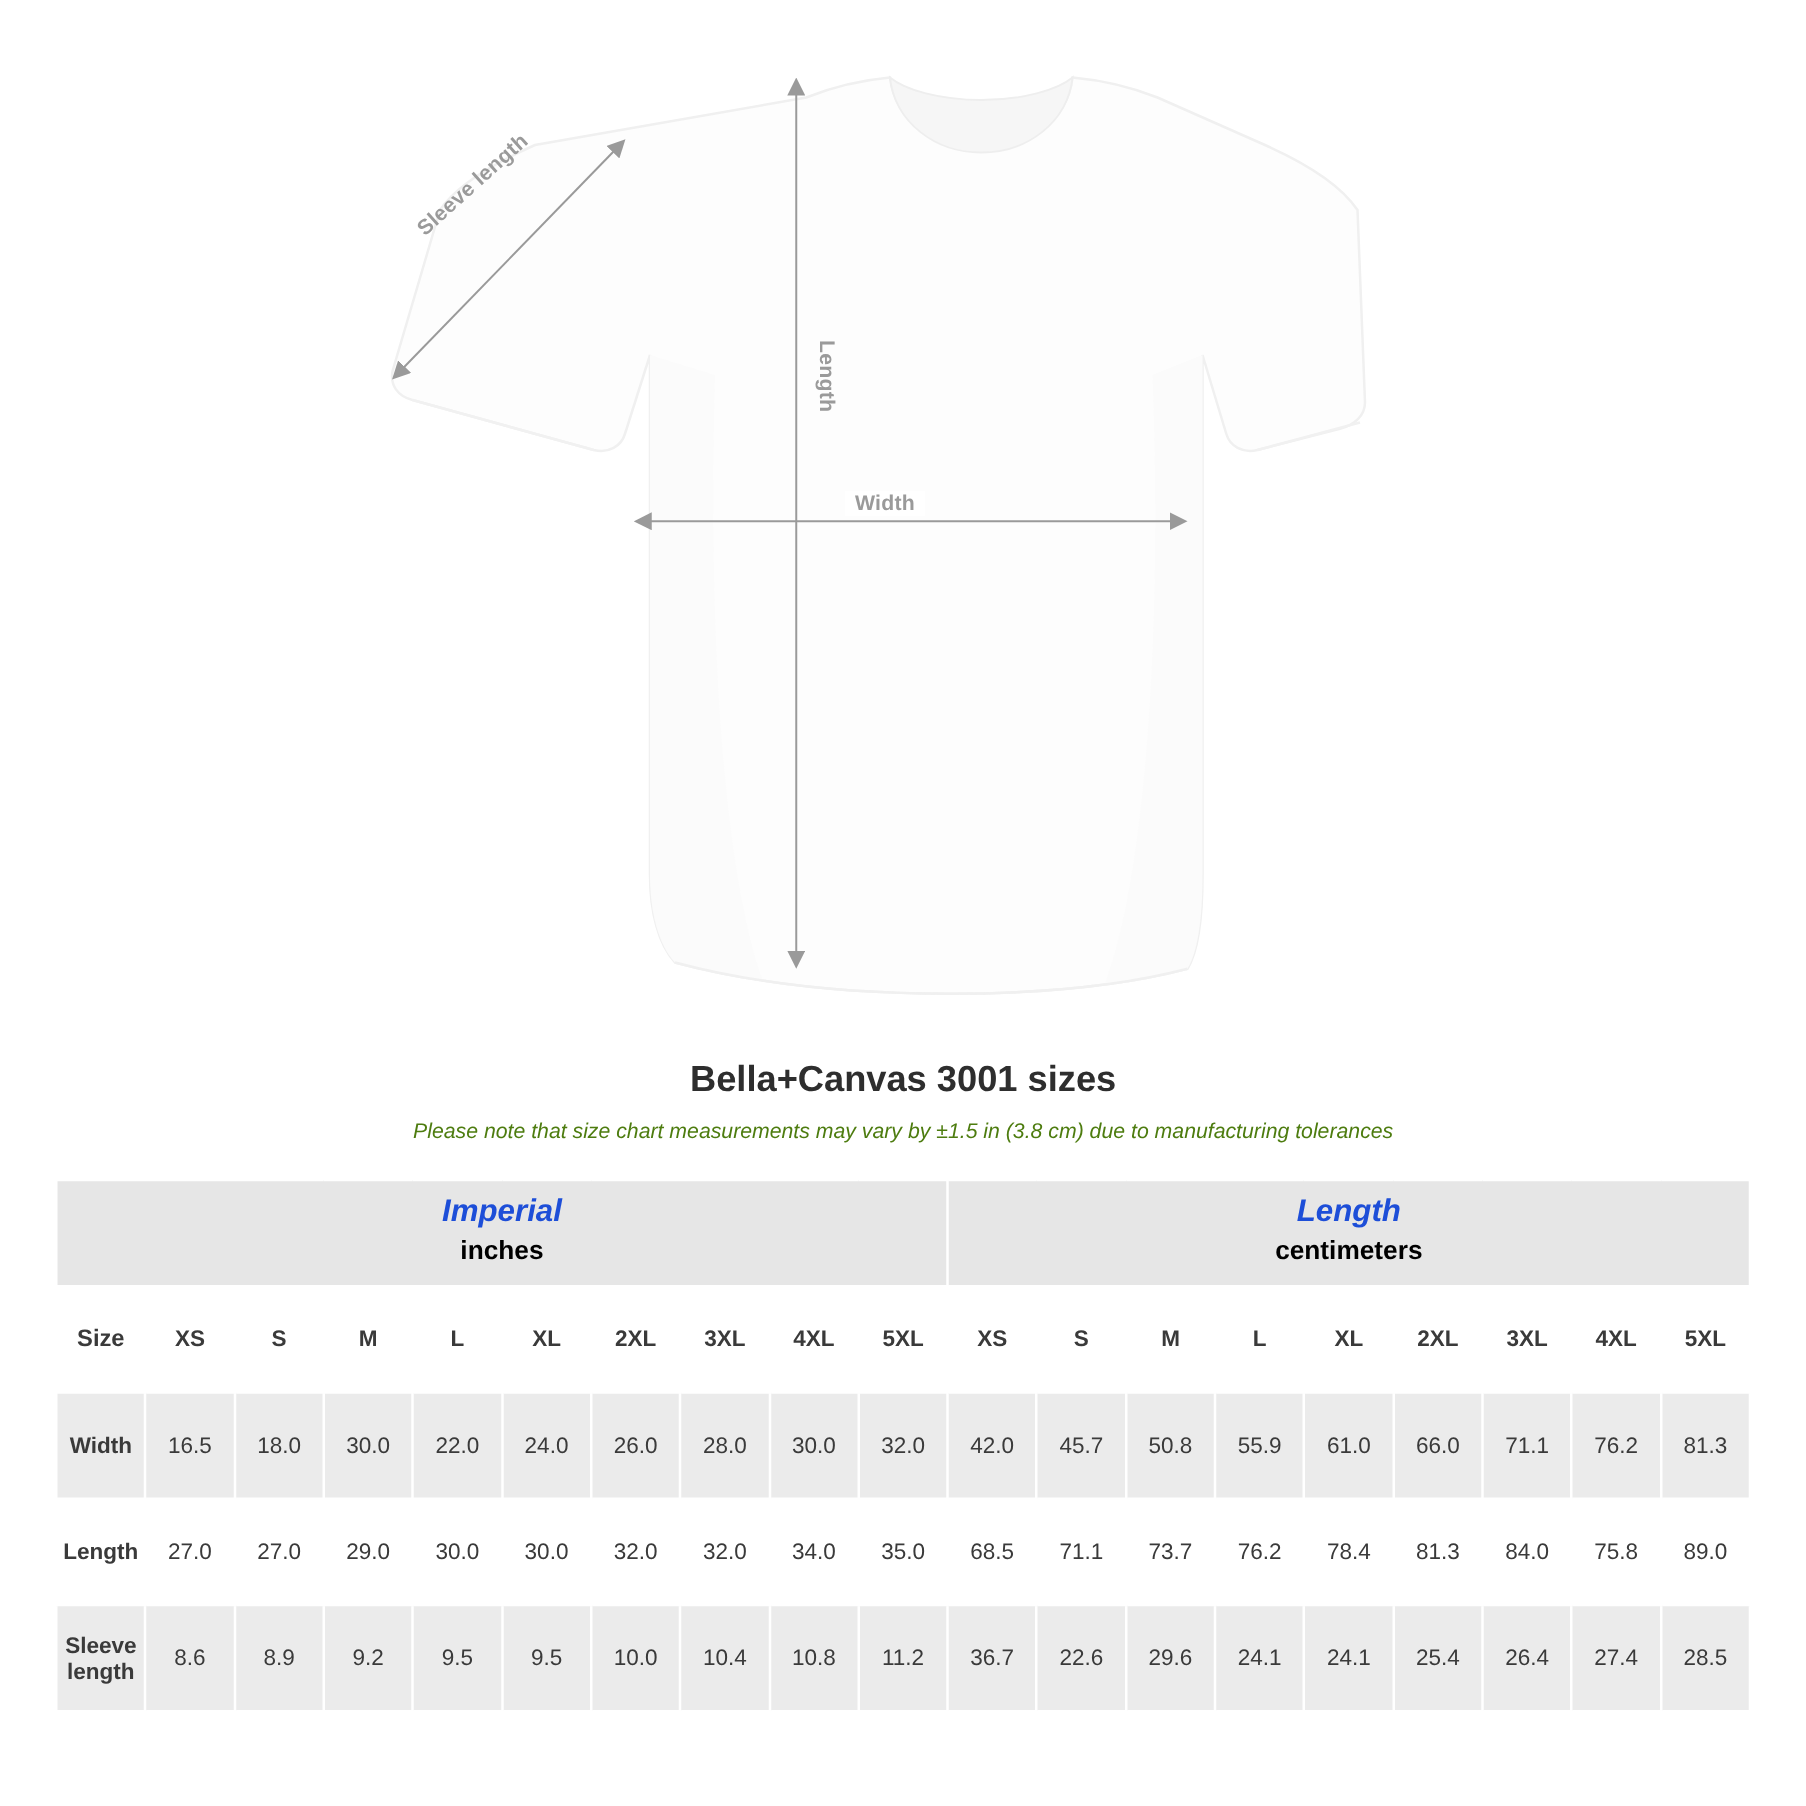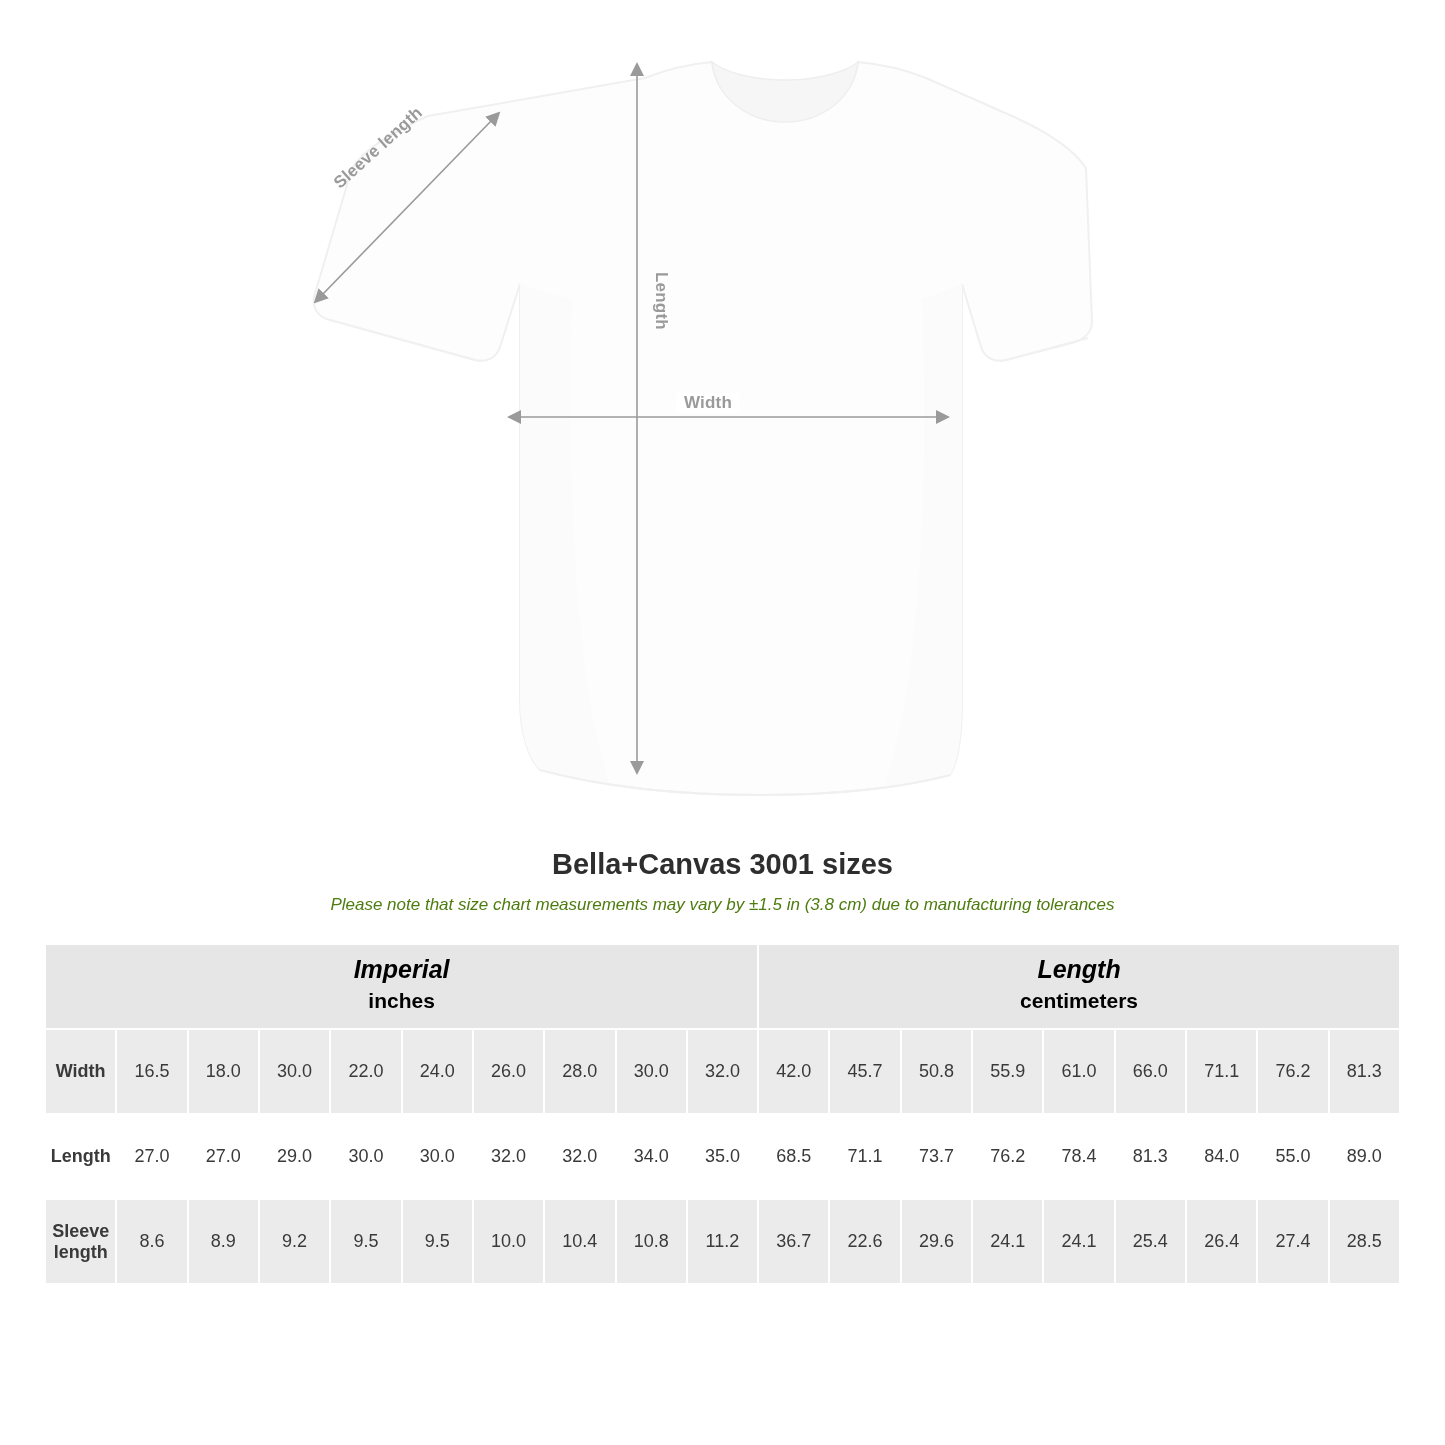--- a/index.html
+++ b/index.html
@@ -97,21 +97,21 @@
     vertical-align: middle;
   }
   .unit-header th {
     background: #e6e6e6;
     height: 108px;
   }
   .unit-name {
     font-size: 25px;
     font-style: italic;
     font-weight: bold;
-    color: #000000;
+    color: #1d4ed8;
     line-height: 1.15;
   }
   .unit-sub {
     font-size: 21px;
     color: #000000;
     line-height: 1.6;
   }
   .size-header td {
     background: #ffffff;
     font-weight: bold;
@@ -214,20 +214,41 @@
           <th colspan="10">
             <div class="unit-name">Imperial</div>
             <div class="unit-sub">inches</div>
           </th>
           <th colspan="9">
             <div class="unit-name">Length</div>
             <div class="unit-sub">centimeters</div>
           </th>
         </tr>
 
+        <tr class="size-header">
+          <td class="col-first rowhead">Size</td>
+          <td class="col-cell">XS</td>
+          <td class="col-cell">S</td>
+          <td class="col-cell">M</td>
+          <td class="col-cell">L</td>
+          <td class="col-cell">XL</td>
+          <td class="col-cell">2XL</td>
+          <td class="col-cell">3XL</td>
+          <td class="col-cell">4XL</td>
+          <td class="col-cell">5XL</td>
+          <td class="col-cell">XS</td>
+          <td class="col-cell">S</td>
+          <td class="col-cell">M</td>
+          <td class="col-cell">L</td>
+          <td class="col-cell">XL</td>
+          <td class="col-cell">2XL</td>
+          <td class="col-cell">3XL</td>
+          <td class="col-cell">4XL</td>
+          <td class="col-cell">5XL</td>
+        </tr>
 
         <tr class="band-a">
           <td class="col-first rowhead">Width</td>
           <td class="col-cell">16.5</td>
           <td class="col-cell">18.0</td>
           <td class="col-cell">30.0</td>
           <td class="col-cell">22.0</td>
           <td class="col-cell">24.0</td>
           <td class="col-cell">26.0</td>
           <td class="col-cell">28.0</td>
@@ -255,21 +276,21 @@
           <td class="col-cell">32.0</td>
           <td class="col-cell">34.0</td>
           <td class="col-cell">35.0</td>
           <td class="col-cell">68.5</td>
           <td class="col-cell">71.1</td>
           <td class="col-cell">73.7</td>
           <td class="col-cell">76.2</td>
           <td class="col-cell">78.4</td>
           <td class="col-cell">81.3</td>
           <td class="col-cell">84.0</td>
-          <td class="col-cell">55.0</td>
+          <td class="col-cell">75.8</td>
           <td class="col-cell">89.0</td>
         </tr>
 
         <tr class="band-a">
           <td class="col-first rowhead">Sleeve length</td>
           <td class="col-cell">8.6</td>
           <td class="col-cell">8.9</td>
           <td class="col-cell">9.2</td>
           <td class="col-cell">9.5</td>
           <td class="col-cell">9.5</td>

